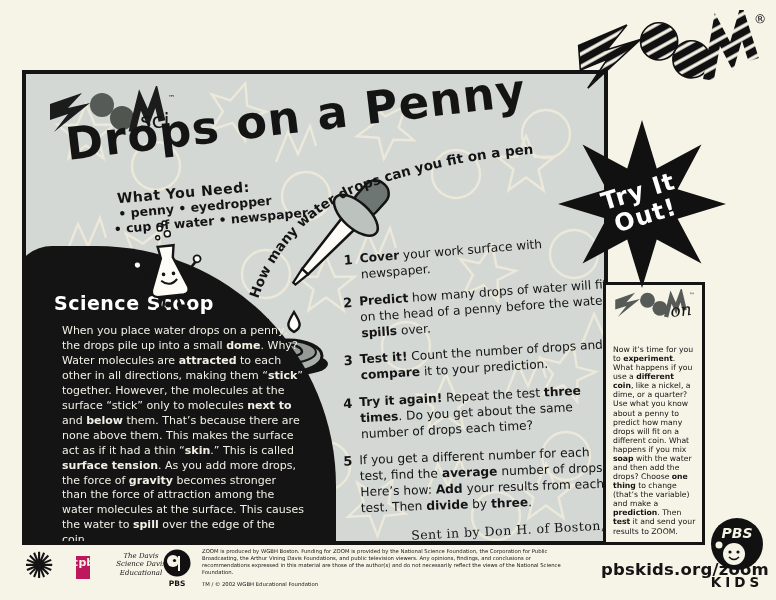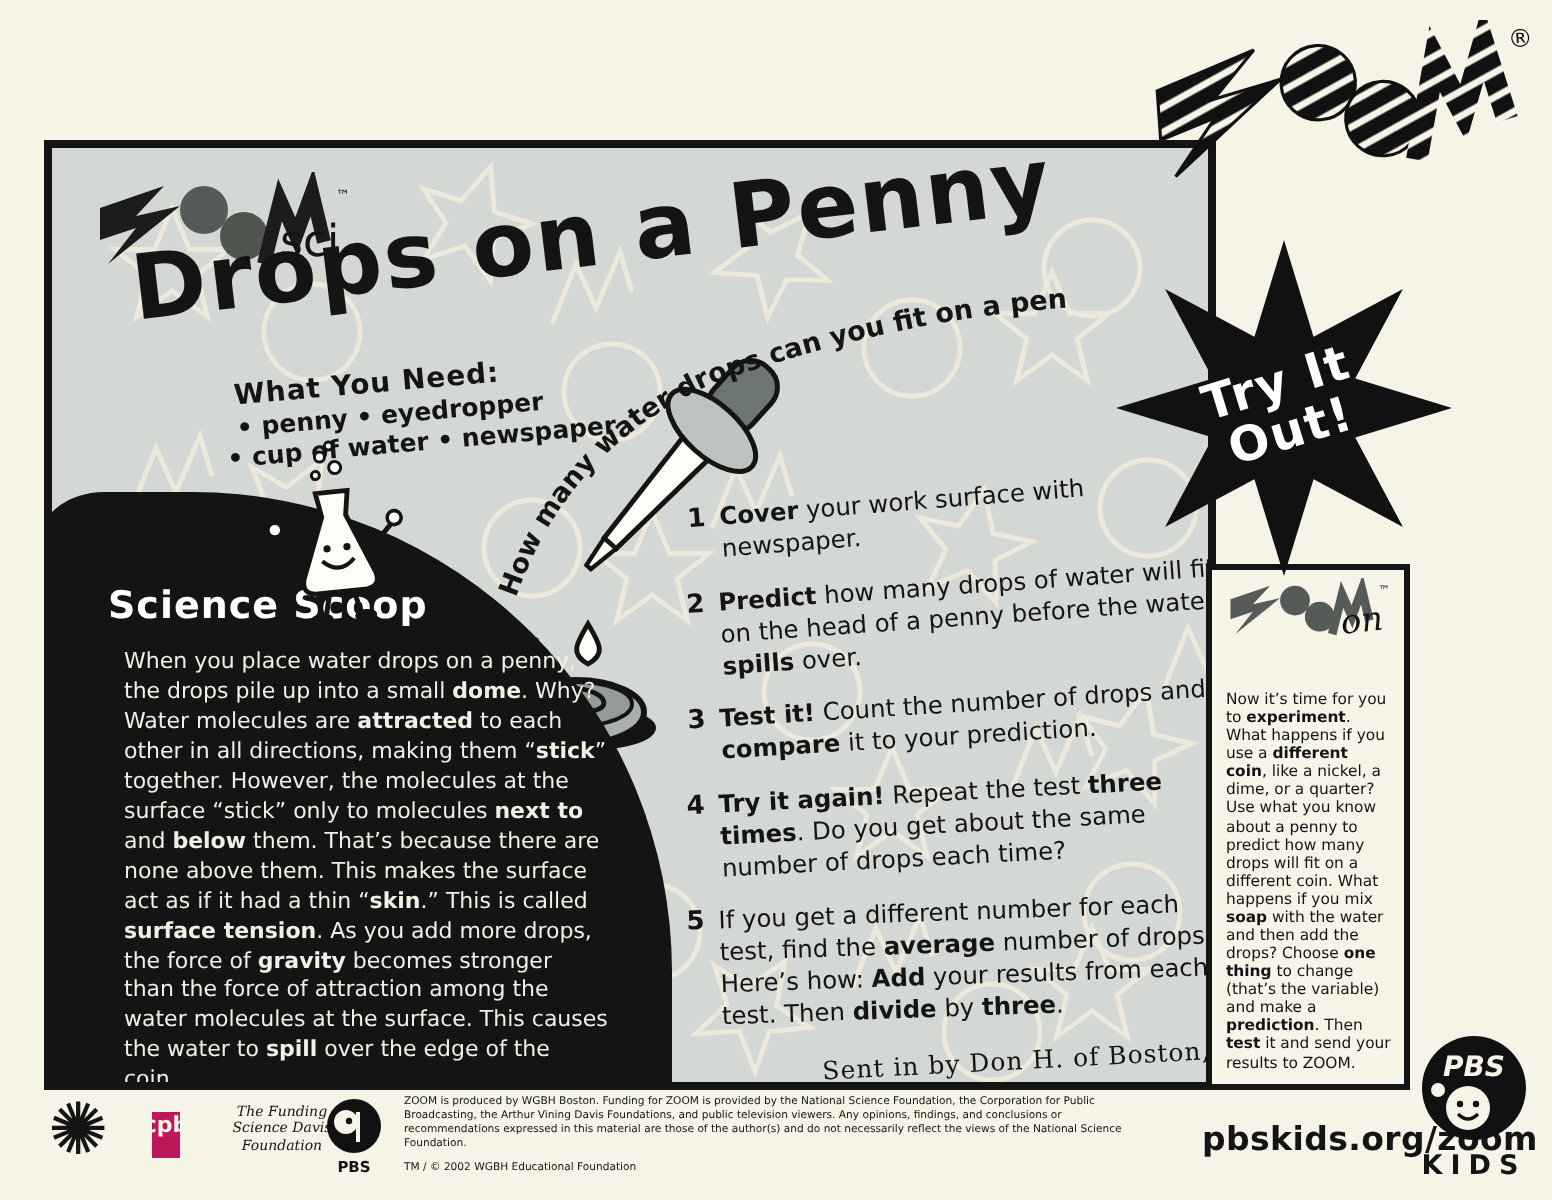--- a/index.html
+++ b/index.html
@@ -261,23 +261,23 @@
     <text x="76" y="8" font-size="6" fill="#141414">™</text>
   </svg>
   <p><span>Now it’s time for you to </span><b>experiment</b><span>. What happens if you use a </span><b>different coin</b><span>, like a nickel, a dime, or a quarter? Use what you know about a penny to predict how many drops will fit on a different coin. What happens if you mix </span><b>soap</b><span> with the water and then add the drops? Choose </span><b>one thing</b><span> to change (that’s the variable) and make a </span><b>prediction</b><span>. Then </span><b>test</b><span> it and send your results to ZOOM.</span></p>
 </div>
 
 <div class="nsf"><span>✺</span></div>
 <div class="cpb">
     <span>cpb</span>
   </div>
 <div class="avd">
-  <div>The Funding</div>
+  <div>The Davis</div>
   <div>Science Davis</div>
-  <div>Foundation</div>
+  <div>Educational</div>
 </div>
 <svg class="pbs-small" width="36" height="42">
   <circle cx="17" cy="15" r="13.5" fill="#111"></circle>
   <circle cx="13" cy="13" r="6" fill="#f6f3e7"></circle>
   <circle cx="14.5" cy="12.5" r="1.6" fill="#111"></circle>
   <path d="M 19 8 L 19 23" stroke="#f6f3e7" stroke-width="2"></path>
   <text x="17" y="38" font-size="7.5" font-weight="bold" text-anchor="middle" fill="#141414">PBS</text>
 </svg>
 <div class="fineprint">
   <div>ZOOM is produced by WGBH Boston. Funding for ZOOM is provided by the National Science Foundation, the Corporation for Public Broadcasting, the Arthur Vining Davis Foundations, and public television viewers. Any opinions, findings, and conclusions or recommendations expressed in this material are those of the author(s) and do not necessarily reflect the views of the National Science Foundation.</div>

